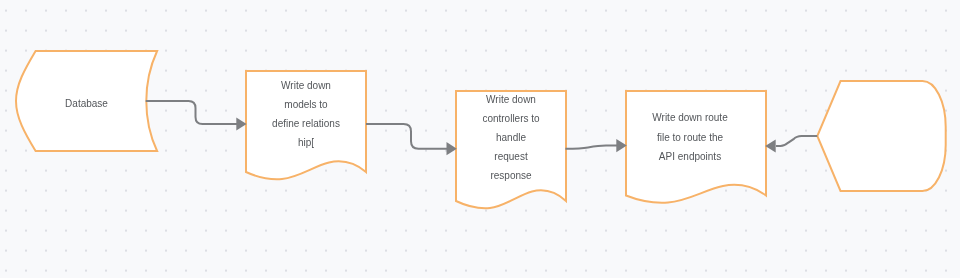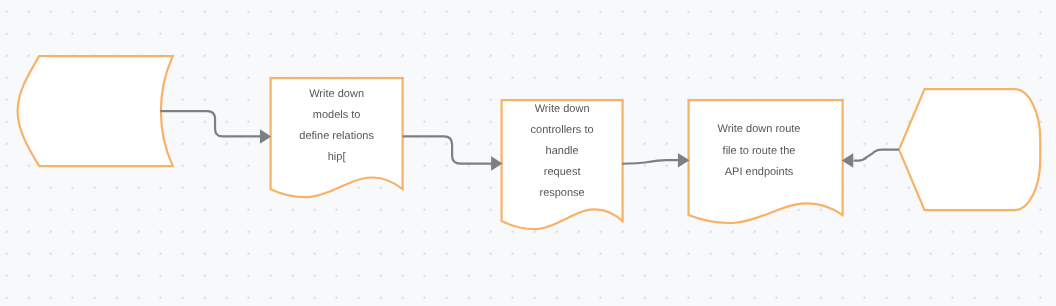--- a/index.html
+++ b/index.html
@@ -53,20 +53,21 @@
     <g>
       <path d="M565.4,148.85 C576,148.7 582,148.5 588,147.5 C595,146.3 600,145.6 606,145.6 L617,145.6" fill="none" stroke="#7d7f82" stroke-width="2" stroke-linecap="butt"></path>
       <path d="M626.8,145.6 L616.3,139 L616.3,152.2 Z" fill="#7d7f82"></path>
     </g>
     <g>
       <path d="M817.3,136 L801.5,136 Q796.5,136 793.5,139.2 L788,142.8 Q784.5,146 780.5,146 L776,146" fill="none" stroke="#7d7f82" stroke-width="2" stroke-linecap="butt"></path>
       <path d="M765.2,146 L775.7,139.4 L775.7,152.6 Z" fill="#7d7f82"></path>
     </g>
   </svg>
 
+  <div class="nodetext" style="left:16px;top:93.5px;width:141px;">Database</div>
   <div class="nodetext" style="left:246px;top:75.5px;width:120px;">Write down
 models to
 define relations
 hip[</div>
   <div class="nodetext" style="left:456px;top:89.5px;width:110px;">Write down
 controllers to
 handle
 request
 response</div>
   <div class="nodetext" style="left:626px;top:108.3px;width:128px;">Write down route

